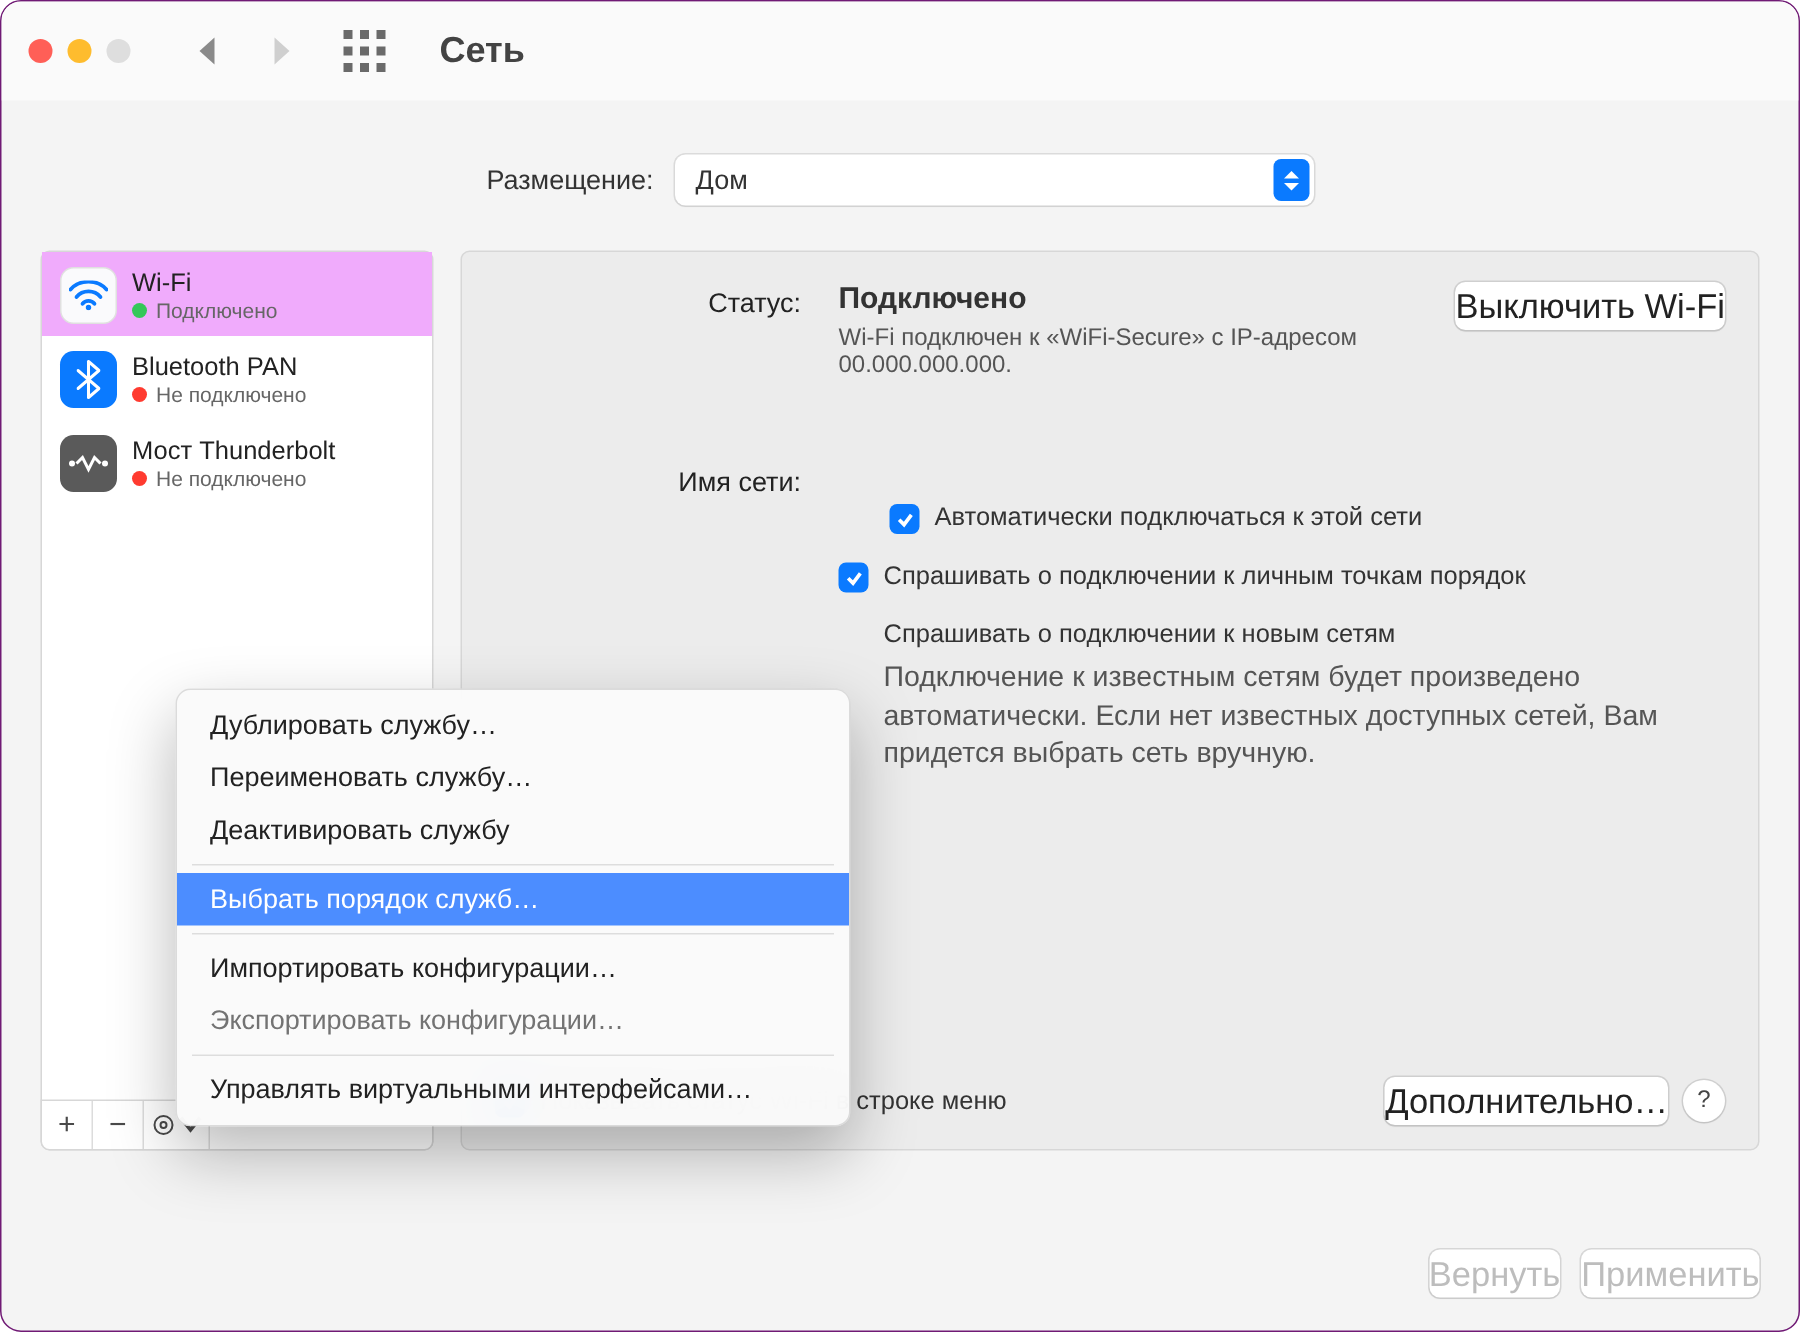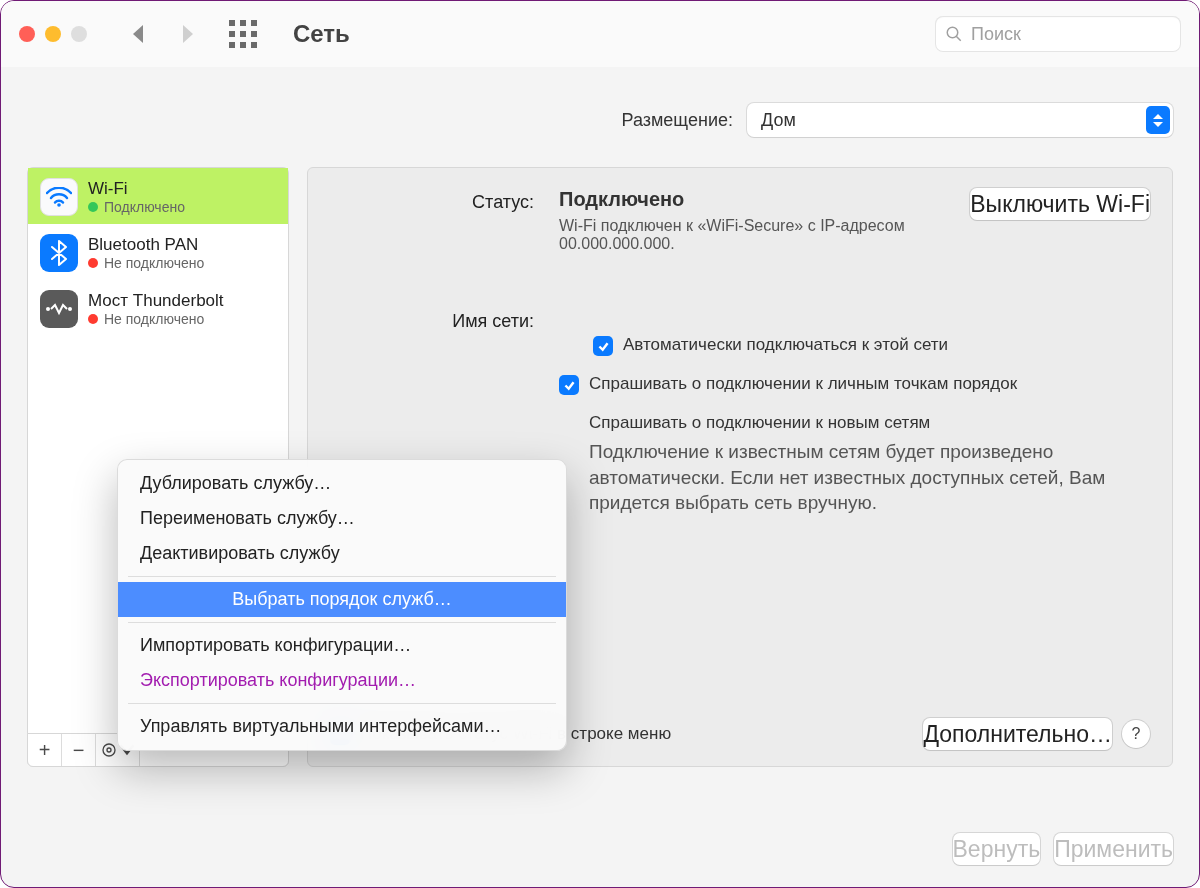--- a/index.html
+++ b/index.html
@@ -48,21 +48,21 @@
     display: flex; align-items: center;
     padding: 0 10px; gap: 8px;
     color: #a0a0a0;
     box-shadow: inset 0 0 0 1px #e5e5e5, inset 0 1px 2px rgba(0,0,0,0.06);
     font-size: 18px;
   }
   .search svg { width: 18px; height: 18px; stroke:#a0a0a0; fill:none; stroke-width:2; }
   
   .body { padding: 0 26px 18px 26px; }
   .location-row {
-    display:flex; align-items:center; justify-content:flex-end;
+    display:flex; align-items:center; justify-content:center;
     gap: 14px; padding: 36px 0 30px 0;
     font-size: 18px;
   }
   .location-row label { color: #333; }
   .select {
     position: relative;
     background: #fff;
     border-radius: 7px;
     height: 34px;
     display:flex; align-items:center;
@@ -89,21 +89,21 @@
     background: #fff;
     border: 1px solid #d7d7d7;
     border-radius: 6px;
     position: relative;
   }
   .service {
     display:flex; align-items:center; gap:10px;
     padding: 10px 12px 8px 12px;
     border-bottom: 0;
   }
-  .service.selected { background: #bef264; align-items: center; }
+  .service.selected { background: #f0abfc; align-items: center; }
   .svc-icon {
     width: 38px; height: 38px; border-radius: 9px;
     display:flex; align-items:center; justify-content:center;
     flex-shrink:0;
   }
   .svc-icon.wifi { background:#fafafc; border:1px solid #e0e0e0; }
   .svc-icon.bt   { background:#0a7aff; }
   .svc-icon.tb   { background:#5a5a5a; }
   .svc-text { line-height: 1.15; }
   .svc-text .line1 { font-size: 17px; color: #222; }
@@ -184,22 +184,22 @@
     box-shadow: 0 18px 44px rgba(0,0,0,0.28);
     padding: 6px 0;
     backdrop-filter: blur(12px);
     z-index: 50;
   }
   .ctx-item {
     padding: 7px 22px;
     font-size: 18px; color:#222;
     white-space: nowrap;
   }
-  .ctx-item.highlight { background:#4c8dff; color:#fff;text-align:center; }
-  .ctx-item.disabled { color:#a21caf; }
+  .ctx-item.highlight { background:#4c8dff; color:#fff; }
+  .ctx-item.disabled { color:#737373; }
   .ctx-sep { height:1px; background:#dddddd; margin:5px 10px; }
 </style>
 </head>
 <body>
 
 <div class="window">
 
   <div class="toolbar">
     <div class="traffic">
       <div class="dot red"></div>
@@ -220,27 +220,20 @@
         <div></div>
         <div></div>
         <div></div>
         <div></div>
         <div></div>
         <div></div>
         <div></div>
     </div>
     <div class="title">Сеть</div>
     <div class="spacer"></div>
-    <div class="search">
-      <svg viewBox="0 0 24 24">
-          <circle cx="10" cy="10" r="7"></circle>
-          <line x1="21" y1="21" x2="15" y2="15"></line>
-        </svg>
-      <span>Поиск</span>
-    </div>
   </div>
 
   <div class="body">
 
     <div class="location-row">
       <label>Размещение:</label>
       <div class="select wide">
         <span>Дом</span>
         <div class="stepper"></div>
       </div>

